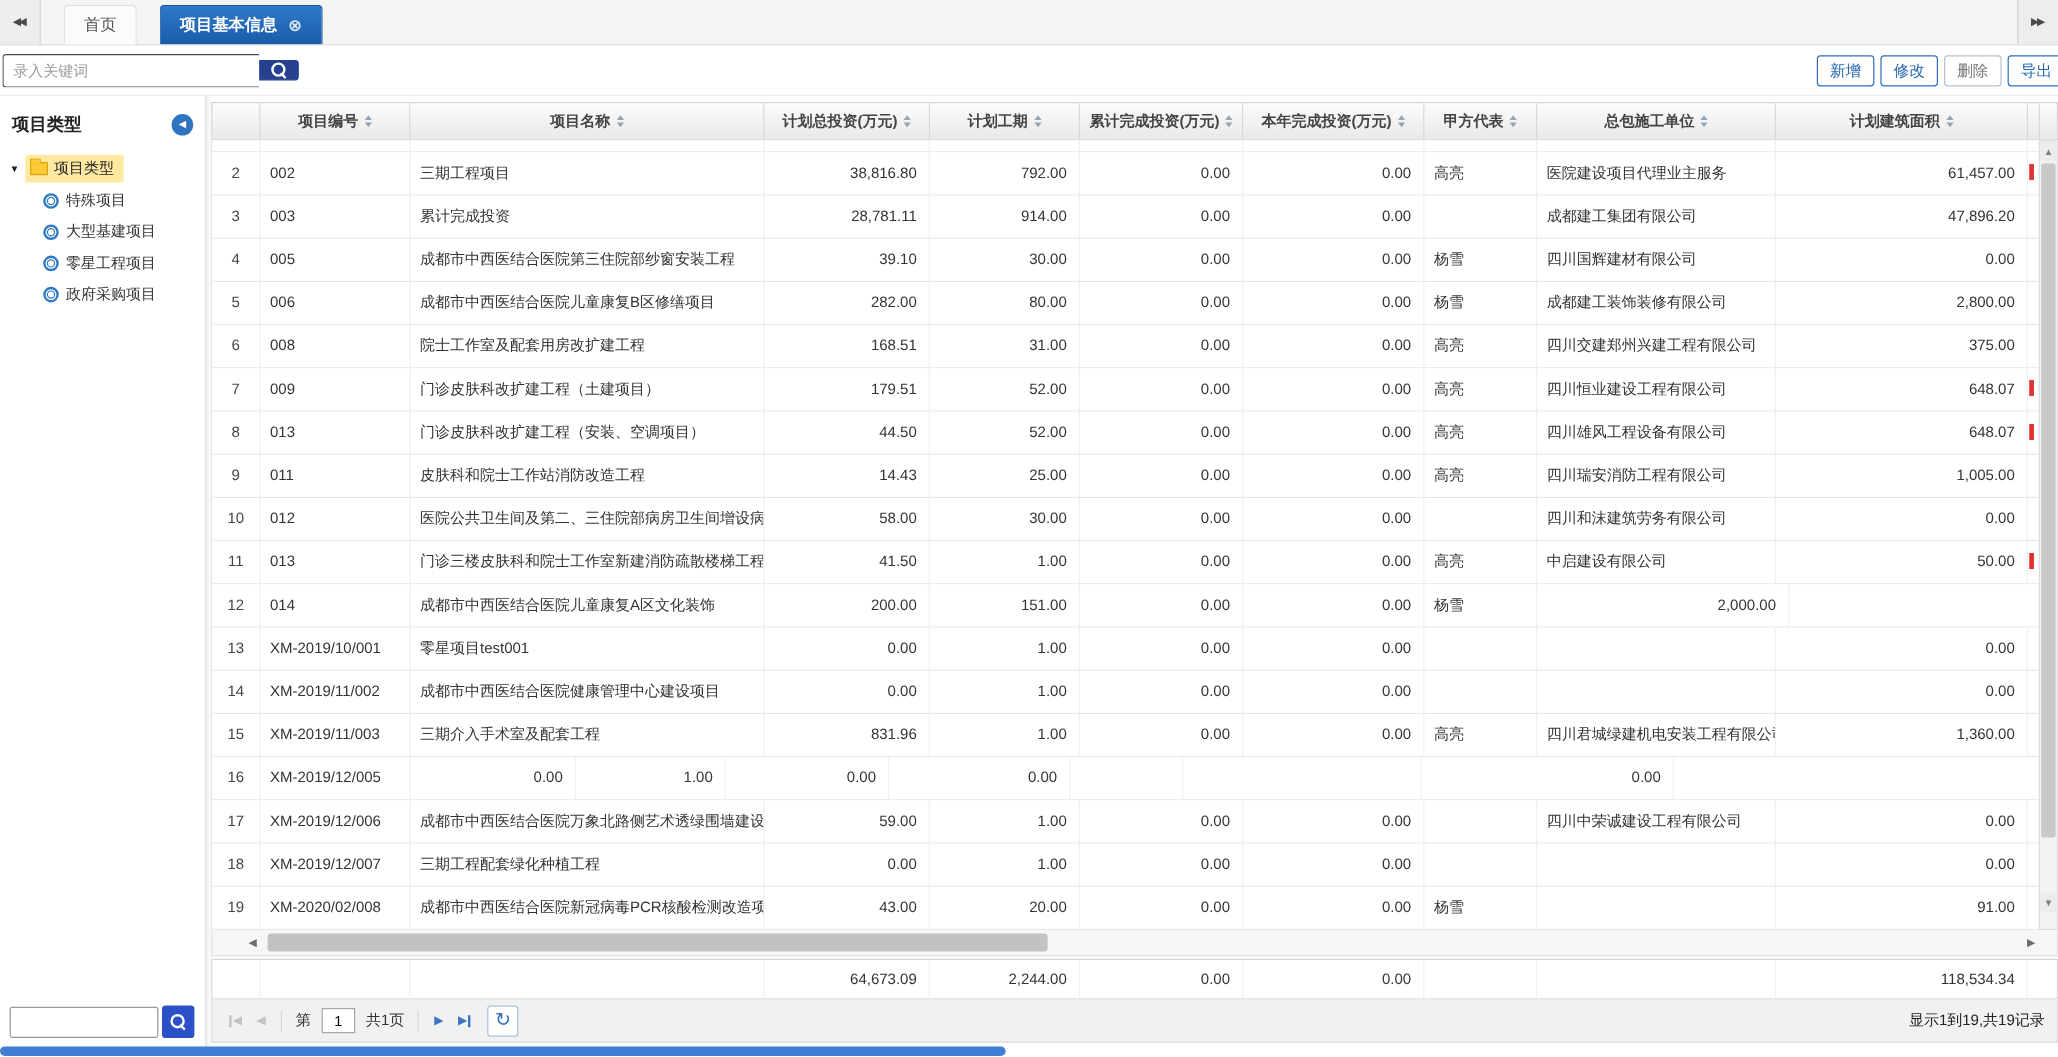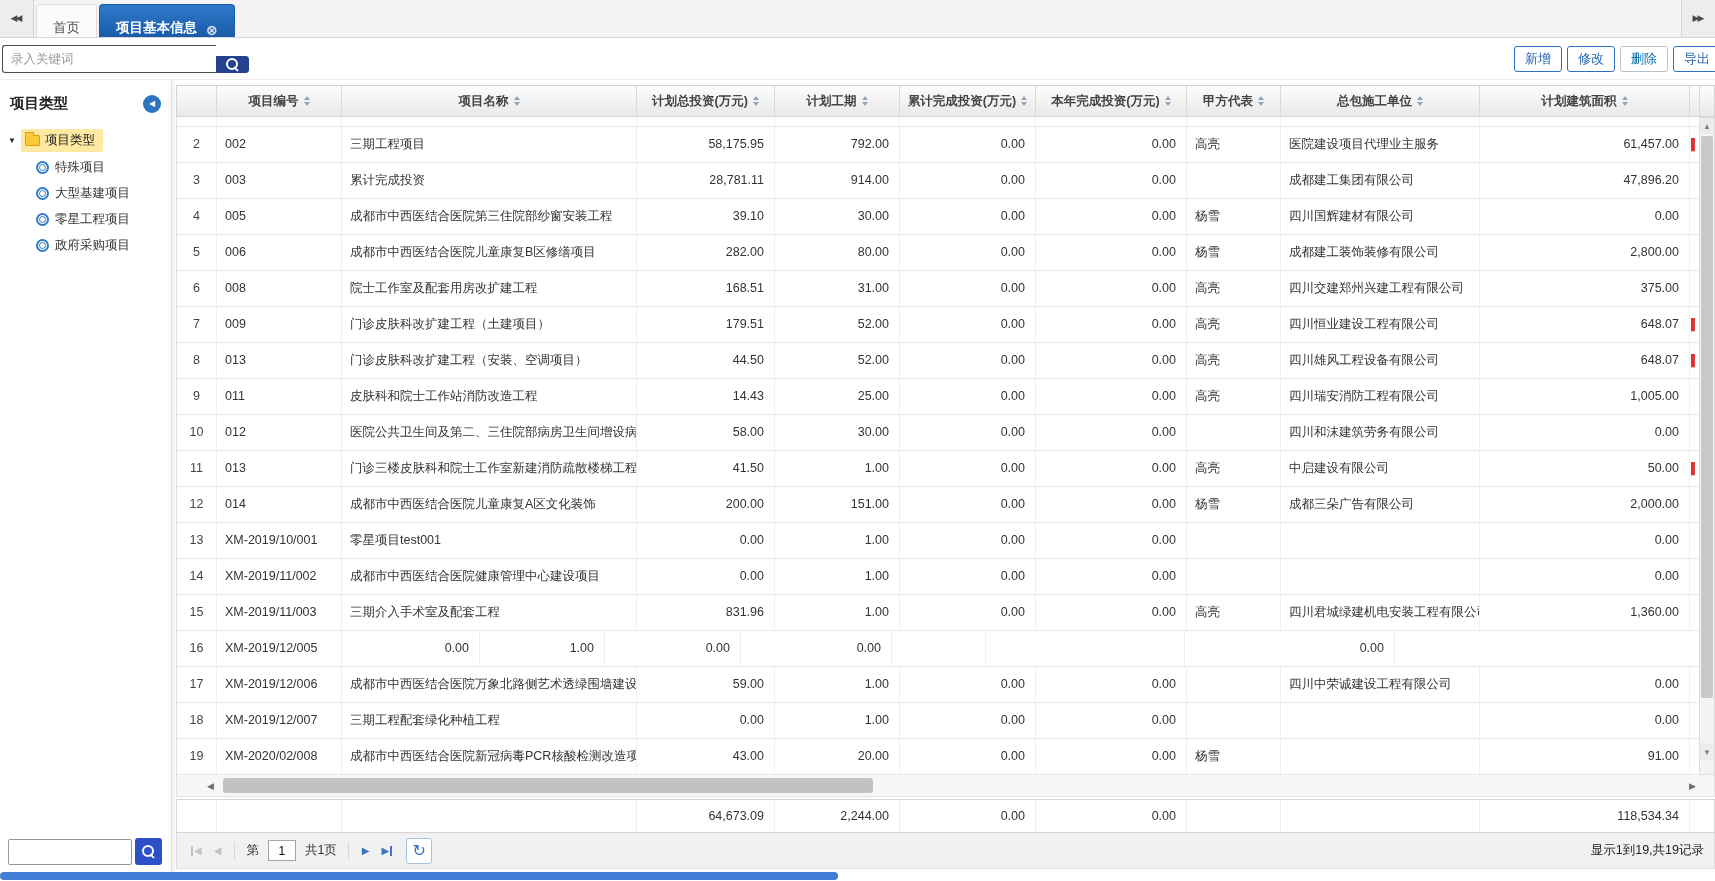--- a/index.html
+++ b/index.html
@@ -4,33 +4,33 @@
 <style>
 *{margin:0;padding:0;box-sizing:border-box}
 html,body{width:1715px;height:881px;overflow:hidden}
 body{font-family:"Liberation Sans","DejaVu Sans",sans-serif;font-size:12px;color:#333;background:#fff;position:relative}
 .app{position:absolute;inset:0;display:flex;flex-direction:column}
 
 
 .tabbar{height:38px;background:#f4f4f4;border-bottom:1px solid #d8d8d8;display:flex;align-items:flex-end;flex:none}
 .tab-scroll{width:34px;height:38px;display:flex;align-items:center;justify-content:center;color:#4a4a4a;font-size:9px;letter-spacing:-2px;background:#ededed;border-right:1px solid #d5d5d5;cursor:pointer;padding-right:2px}
 .tab-scroll.right{border-left:1px solid #d5d5d5;border-right:none;margin-left:auto}
-.tab{height:33px;padding:0 16px;font-size:13.5px;color:#555;background:#fbfbfb;border:1px solid #ddd;border-bottom:none;border-radius:4px 4px 0 0;margin-left:2px;display:flex;align-items:flex-end;gap:9px;cursor:pointer}
+.tab{height:33px;padding:12px 16px;font-size:13.5px;color:#555;background:#fbfbfb;border:1px solid #ddd;border-bottom:none;border-radius:4px 4px 0 0;margin-left:19px;display:flex;align-items:center;gap:9px;cursor:pointer}
 .tab.active{background:linear-gradient(#2f7ac9,#195ba9);color:#fff;border-color:#195ba9;font-weight:bold}
 .tab-close{font-size:14px;color:#ddeaf8;line-height:1;cursor:pointer}
 
 
 .toolbar{height:42px;background:#fff;border-bottom:1px solid #ececec;display:flex;align-items:center;flex:none;position:relative;padding-left:2px}
-.search-group{display:flex;align-items:flex-end;height:28px}
+.search-group{display:flex;align-items:center;height:28px}
 .search-input{width:214px;height:28px;border:1px solid #4c4c4c;border-right:none;padding:0 8px;font-size:12.5px;outline:none;font-family:inherit;border-radius:3px 0 0 3px}
 .search-input::placeholder{color:#9a9a9a}
 .search-btn{width:33px;background:#24408f;border:1px solid #24408f;border-radius:0 3px 3px 0;display:flex;align-items:center;justify-content:center;cursor:pointer}
 .action-btns{position:absolute;right:-6px;top:8px;display:flex;gap:5px}
 .btn{height:26px;padding:0 10px;background:#fff;border:1px solid #2e6fc0;color:#2565b0;font-size:13px;border-radius:3px;cursor:pointer;font-family:Liberation Sans, sans-serif;white-space:nowrap}
-.btn.disabled{border-color:#b7c1cb;color:#0369a1}
+.btn.disabled{border-color:#b7c1cb;color:#737373}
 
 
 .mag{position:relative;width:15px;height:15px;display:inline-block}
 .mag::before{content:"";position:absolute;width:8px;height:8px;border:2px solid #fff;border-radius:50%;left:1px;top:1px}
 .mag::after{content:"";position:absolute;width:6px;height:2px;background:#fff;transform:rotate(45deg);left:8px;top:11px;border-radius:1px}
 
 
 .content{flex:1;display:flex;min-height:0}
 
 
@@ -253,21 +253,21 @@
               <div class="td l c7">杨雪</div>
               <div class="td l c8">四川交建郑州兴建工程有限公司</div>
               <div class="td r c9">204.00</div>
               <div class="td sliver-zone"></div>
             </div>
 
             <div class="row">
               <div class="td num c0">2</div>
               <div class="td l c1">002</div>
               <div class="td l c2">三期工程项目</div>
-              <div class="td r c3">58,175.95</div>
+              <div class="td r c3">38,816.80</div>
               <div class="td r c4">792.00</div>
               <div class="td r c5">0.00</div>
               <div class="td r c6">0.00</div>
               <div class="td l c7">高亮</div>
               <div class="td l c8">医院建设项目代理业主服务</div>
               <div class="td r c9">61,457.00</div>
               <div class="td sliver-zone">▌</div>
             </div>
 
             <div class="row">
@@ -398,21 +398,20 @@
 
             <div class="row">
               <div class="td num c0">12</div>
               <div class="td l c1">014</div>
               <div class="td l c2">成都市中西医结合医院儿童康复A区文化装饰</div>
               <div class="td r c3">200.00</div>
               <div class="td r c4">151.00</div>
               <div class="td r c5">0.00</div>
               <div class="td r c6">0.00</div>
               <div class="td l c7">杨雪</div>
-              <div class="td l c8">成都三朵广告有限公司</div>
               <div class="td r c9">2,000.00</div>
               <div class="td sliver-zone"></div>
             </div>
 
             <div class="row">
               <div class="td num c0">13</div>
               <div class="td l c1">XM-2019/10/001</div>
               <div class="td l c2">零星项目test001</div>
               <div class="td r c3">0.00</div>
               <div class="td r c4">1.00</div>

